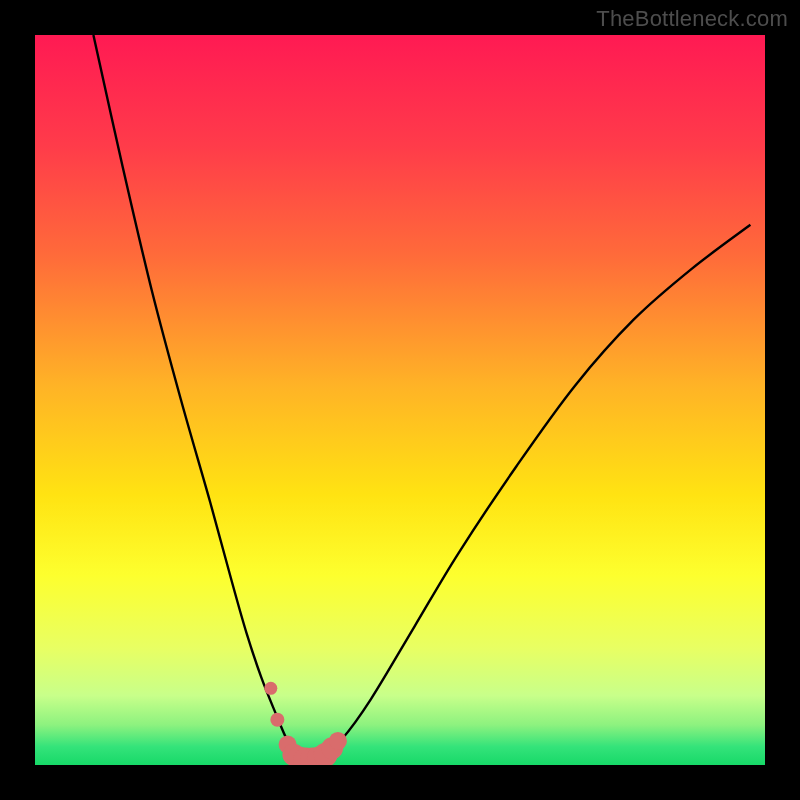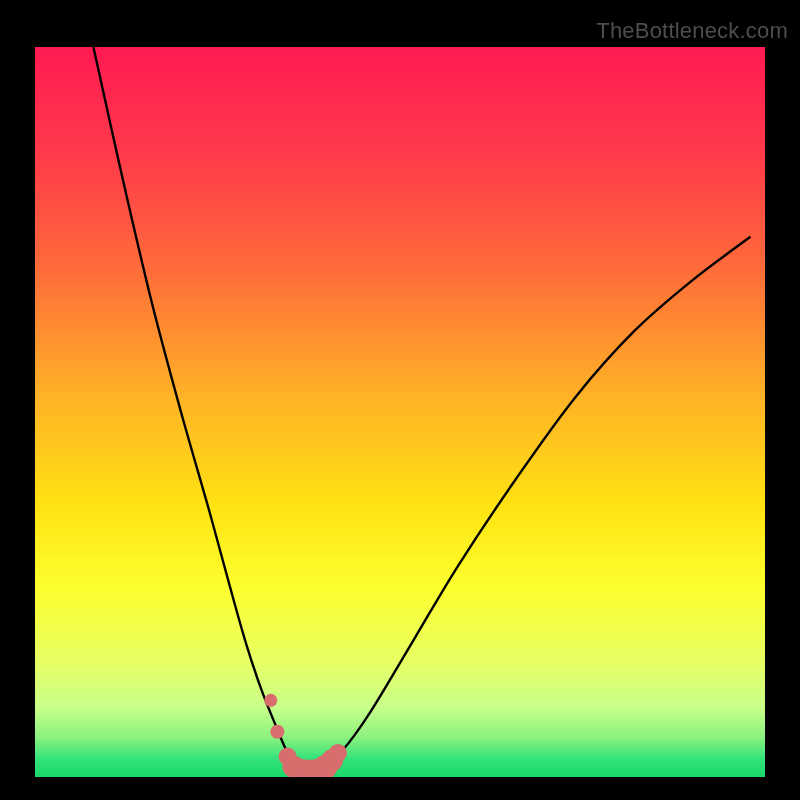--- a/index.html
+++ b/index.html
@@ -7,21 +7,21 @@
     padding: 0;
     width: 800px;
     height: 800px;
     background: #000;
     overflow: hidden;
     font-family: Arial, Helvetica, sans-serif;
   }
   .frame {
     position: absolute;
     left: 0;
-    top: 12px;
+    top: 0;
     width: 800px;
     height: 573px;
     background: #000;
   }
   .plot-area {
     position: absolute;
     left: 35px;
     top: 35px;
     width: 730px;
     height: 730px;

